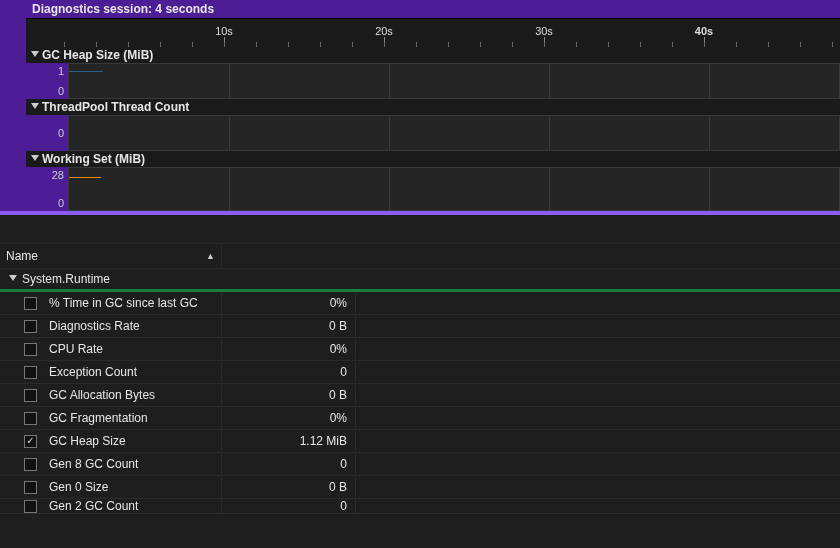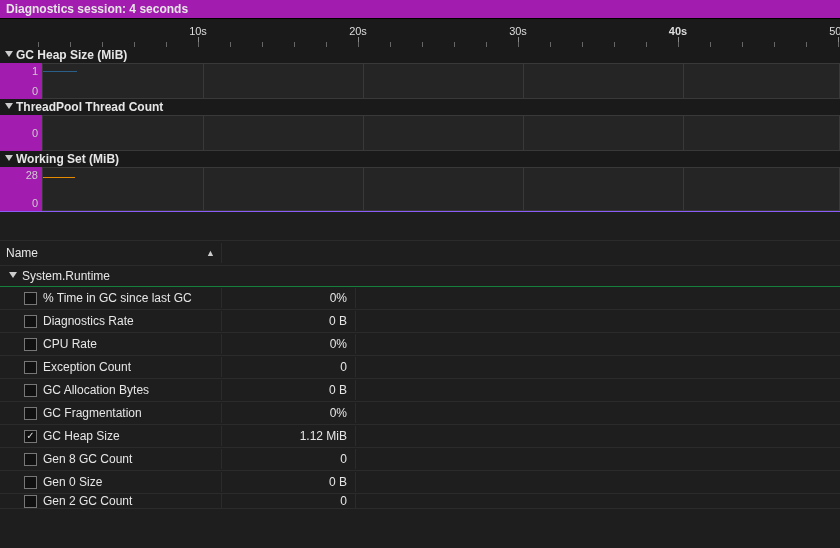--- a/index.html
+++ b/index.html
@@ -7,22 +7,23 @@
     padding: 0;
     width: 840px;
     height: 548px;
     background: #1e1e1e;
     color: #e6e6e6;
     font-family: "Segoe UI", Tahoma, sans-serif;
     font-size: 12px;
     overflow: hidden;
   }
   .top-pane {
-    background: #a21caf;
-    border-bottom: 1px solid #8b5cf6;
+    background: #4c1d95;
+    border-bottom: 4px solid #8b5cf6;
+    padding-left: 26px;
   }
   .session-header {
     padding: 2px 6px;
     font-size: 12px;
     font-weight: 600;
     border-bottom: 1px solid #000;
   }
   
   .ruler {
     position: relative;
@@ -149,30 +150,30 @@
     color: #ccc;
   }
   .group-row .col-name {
     padding-left: 8px;
     gap: 4px;
     width: 222px;
   }
   .group-row {
     display:flex;
     align-items:center;
-    border-bottom: 1px solid #15803d;
+    border-bottom: 3px solid #15803d;
     background:#1e1e1e;
   }
   .counters-row {
     height: 22px;
     background: #1e1e1e;
   }
   .counters-row .col-name {
     padding-left: 24px;
-    gap: 6px;
+    gap: 12px;
   }
   .chk {
     width: 13px;
     height: 13px;
     border: 1px solid #777;
     background: #111;
     display: inline-flex;
     align-items: center;
     justify-content: center;
     box-sizing: border-box;

